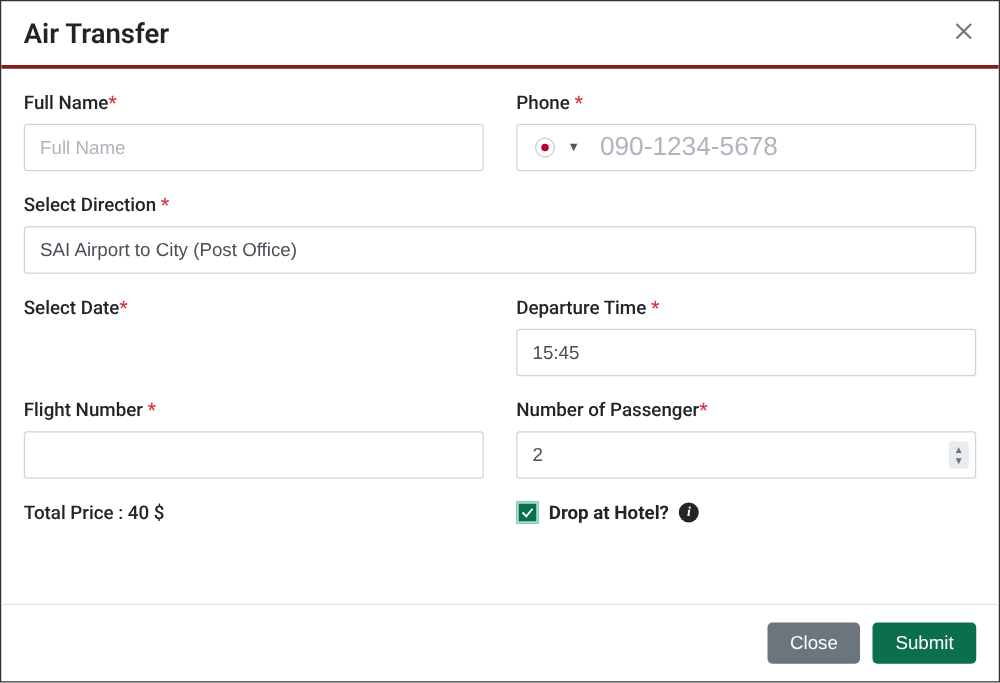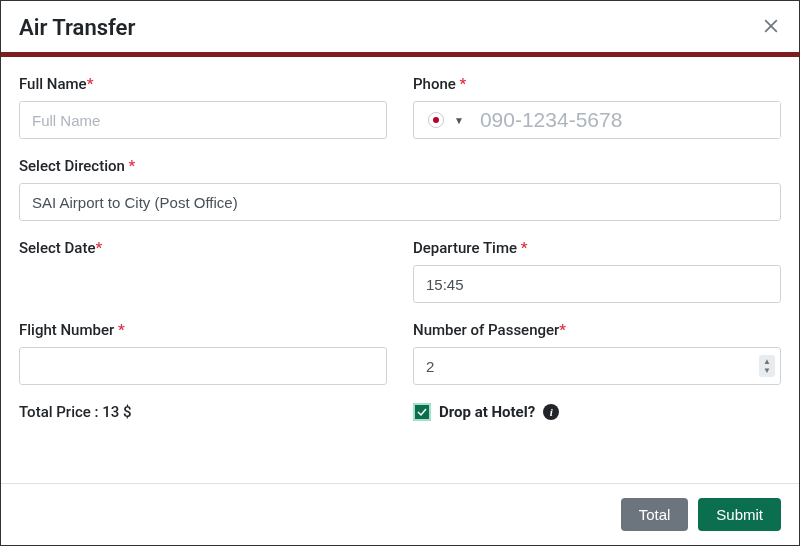--- a/index.html
+++ b/index.html
@@ -1,18 +1,18 @@
 <!DOCTYPE html>
 <html><head>
   <meta charset="utf-8">
   <style>
     * { box-sizing: border-box; margin: 0; padding: 0; }
     body { font-family: -apple-system, BlinkMacSystemFont, "Segoe UI", Roboto, Arial, sans-serif; background: #fff; width: 800px; height: 546px; overflow: hidden; border: 1px solid #333; }
     .modal { width: 100%; height: 100%; display: flex; flex-direction: column; }
-    .modal-header { display: flex; justify-content: space-between; align-items: center; padding: 14px 18px 12px; border-bottom: 5px solid #7f1d1d; }
+    .modal-header { display: flex; justify-content: space-between; padding: 14px 18px 12px; border-bottom: 3px solid #7f1d1d; }
     .modal-title { font-size: 22px; font-weight: 600; color: #212529; }
     .close-icon { cursor: pointer; color: #6c757d; }
     .close-icon svg { width: 20px; height: 20px; stroke: currentColor; stroke-width: 2; fill: none; }
     .modal-body { flex: 1; padding: 18px; overflow: auto; }
     .form-row { display: flex; gap: 26px; margin-bottom: 18px; }
     .form-group { flex: 1; display: flex; flex-direction: column; }
     .label { font-size: 15px; font-weight: 500; color: #212529; margin-bottom: 8px; }
     .req { color: #dc3545; font-weight: 600; }
     .input { width: 100%; height: 38px; padding: 6px 12px; font-size: 15px; border: 1px solid #ced4da; border-radius: 3px; background: #fff; color: #495057; }
     .input::placeholder { color: #adb5bd; }
@@ -100,32 +100,32 @@
           <div class="spinner">
             <span>▲</span>
               <span>▼</span>
           </div>
         </div>
       </div>
     </div>
 
     <div class="bottom-row">
       <div class="total">
-        <span>Total Price :</span> <span>13 $</span>
+        <span>Total Price :</span> <span>40 $</span>
       </div>
       <div class="check-wrap">
         <span class="checkbox">
           <svg viewBox="0 0 24 24">
               <polyline points="4,12 10,18 20,6"></polyline>
             </svg>
         </span>
         <span class="check-label">Drop at Hotel?</span>
         <span class="info-icon">i</span>
       </div>
     </div>
 
   </div>
 
   <div class="modal-footer">
-    <button class="btn btn-secondary">Total</button>
+    <button class="btn btn-secondary">Close</button>
     <button class="btn btn-primary">Submit</button>
   </div>
 </div>
 
 </body></html>

